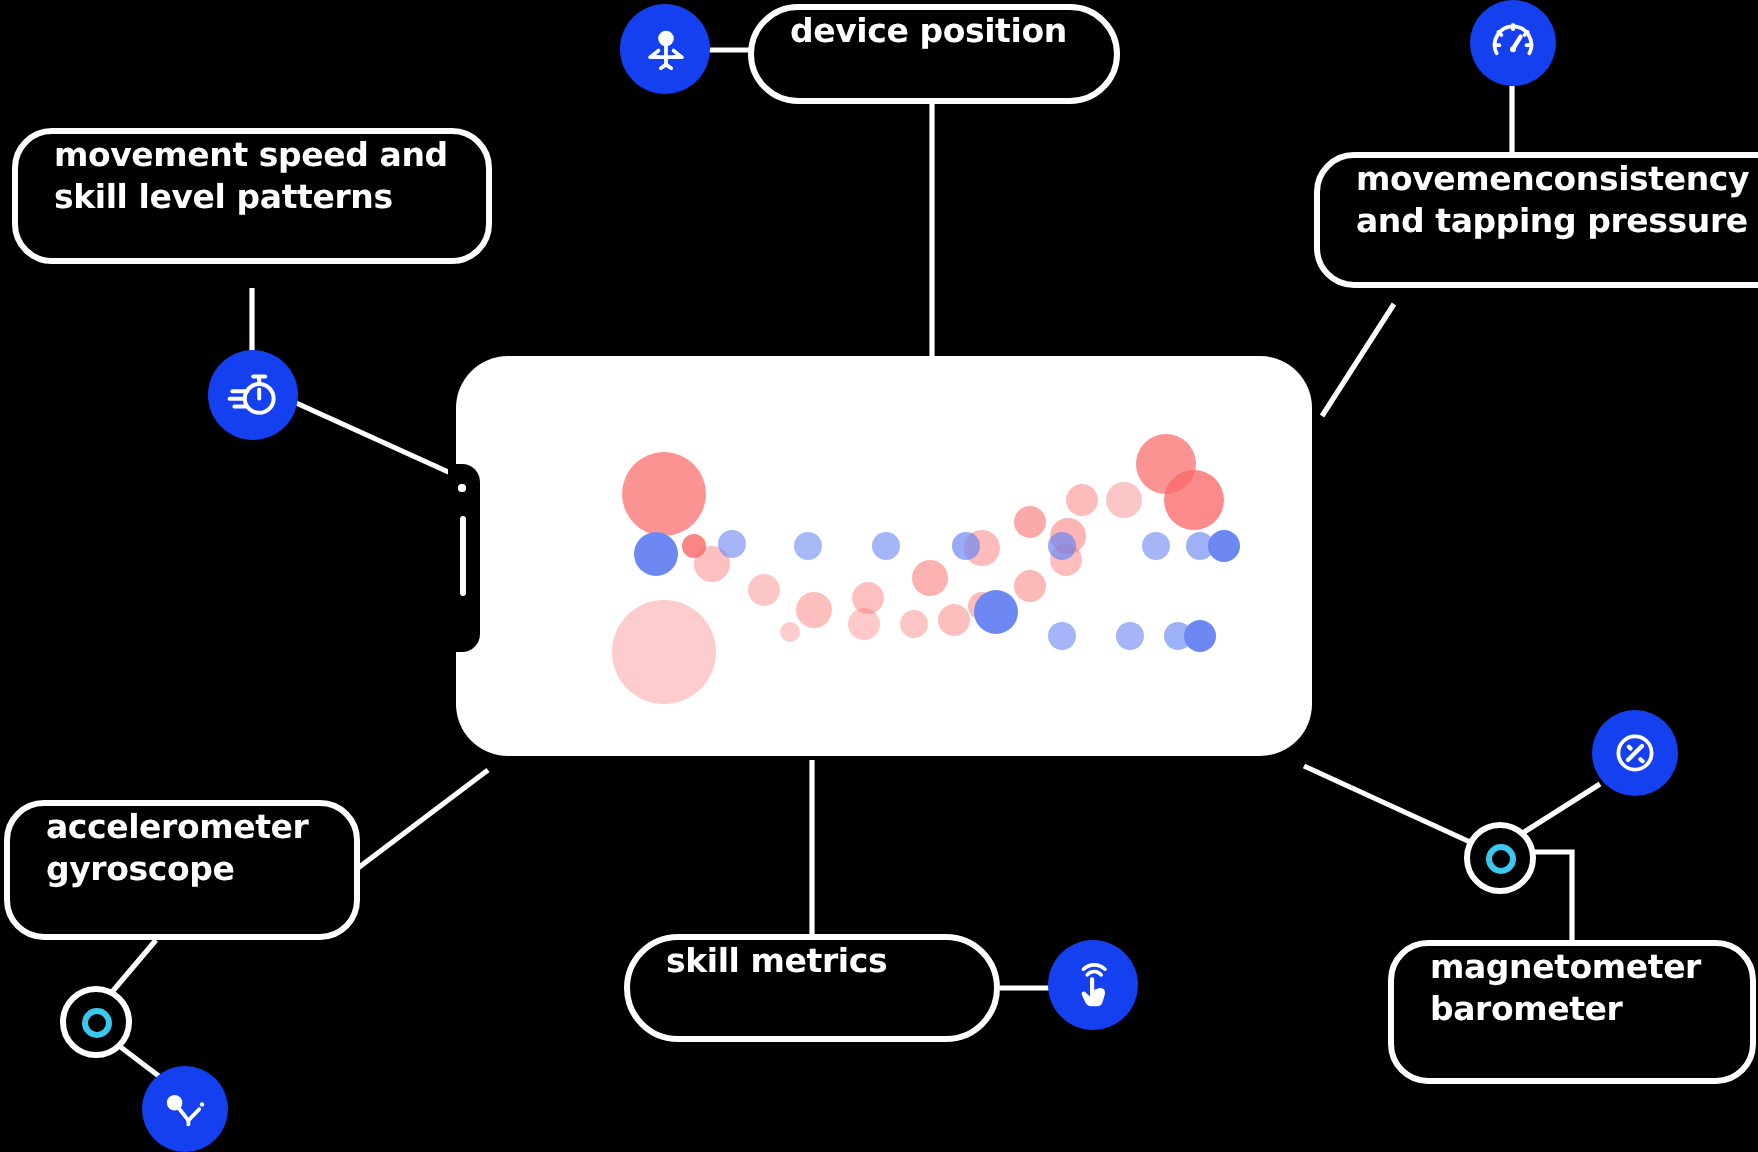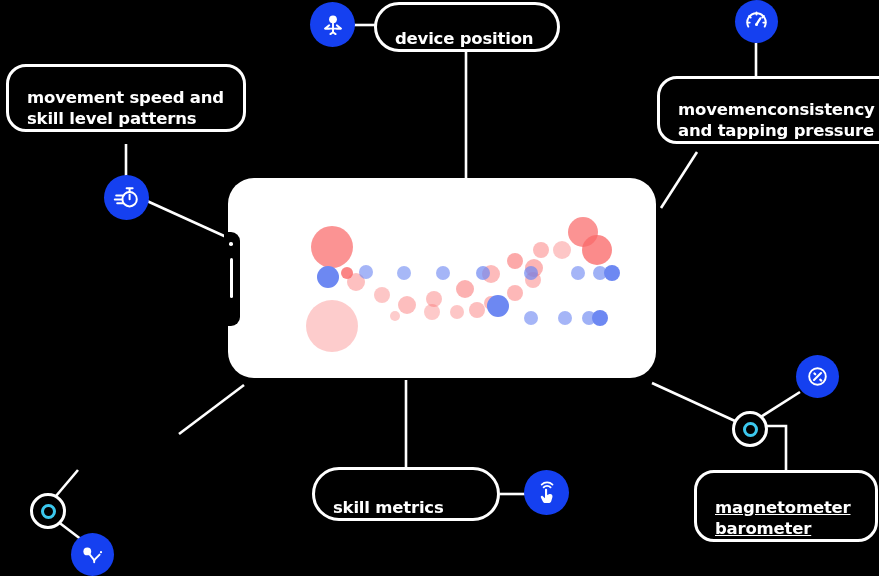--- a/index.html
+++ b/index.html
@@ -33,37 +33,37 @@
 
   
   .pill {
     position: absolute;
     box-sizing: border-box;
     border: 3px solid #ffffff;
     border-radius: 18px;
     background: #000000;
     color: #ffffff;
     display: flex;
-    align-items: flex-end;
+    align-items: flex-start;
     font-weight: bold;
     font-size: 16.5px;
     line-height: 1.28;
     letter-spacing: -0.2px;
     padding: 0 18px;
     white-space: pre-line;
   }
   .pill.two-line { border-radius: 20px; }
 
   
   #pill-movement-speed { left: 6px;   top: 64px;  width: 240px; height: 68px; }
   #pill-device-position { left: 374px; top: 2px;   width: 186px; height: 50px; border-radius: 25px; }
   #pill-movement-consistency { left: 632px; top: 76px; width: 244px; height: 68px; margin-left: 25px; }
   #pill-accelerometer { left: 2px;   top: 400px; width: 178px; height: 70px; }
   #pill-touch-metrics { left: 312px; top: 467px; width: 188px; height: 54px; border-radius: 27px; }
-  #pill-magnetometer { left: 694px; top: 470px; width: 184px; height: 72px; text-decoration: underline; }
+  #pill-magnetometer { left: 694px; top: 470px; width: 184px; height: 72px; }
 
   
   .icon-badge {
     position: absolute;
     border-radius: 50%;
     background: #1540f0;
     display: flex;
     align-items: center;
     justify-content: center;
   }
@@ -247,20 +247,24 @@
 
   <div class="pill" id="pill-device-position">
     <span>device position</span>
   </div>
 
   <div class="pill two-line" id="pill-movement-consistency">
     <span>movemenconsistency
 and tapping pressure</span>
   </div>
 
+  <div class="pill two-line" id="pill-accelerometer">
+    <span>accelerometer
+gyroscope</span>
+  </div>
 
   <div class="pill" id="pill-touch-metrics">
     <span>skill metrics</span>
   </div>
 
   <div class="pill two-line" id="pill-magnetometer">
     <span>magnetometer
 barometer</span>
   </div>
 

